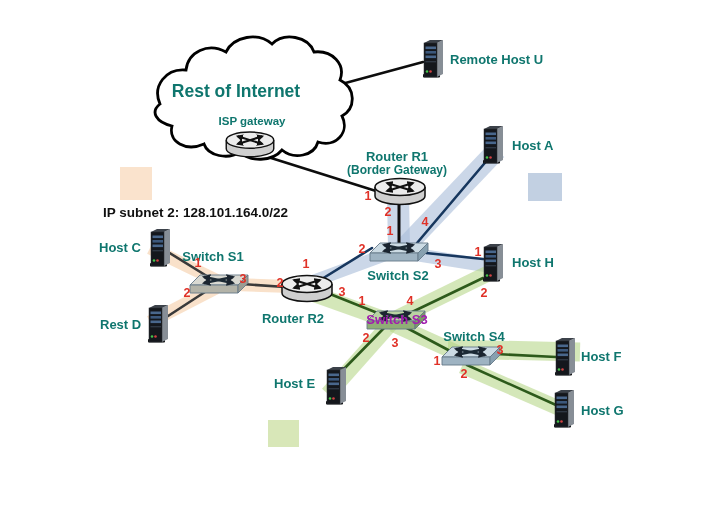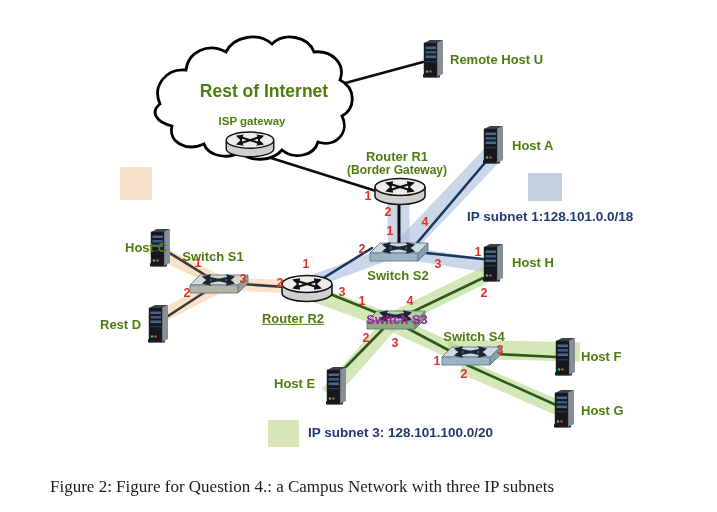--- a/index.html
+++ b/index.html
@@ -1,19 +1,19 @@
 <!DOCTYPE html>
 <html><head>
 <meta charset="utf-8">
 <style>
   html,body{margin:0;padding:0;background:#fff;}
   .stage{position:relative;width:717px;height:512px;background:#ffffff;overflow:hidden;
          font-family:"Liberation Sans",sans-serif;}
   .stage svg.diagram{position:absolute;left:0;top:0;}
-  .lbl{position:absolute;font-weight:bold;color:#4d7c0f;font-size:13px;white-space:nowrap;line-height:1.1;}
+  .lbl{position:absolute;font-weight:bold;color:#0f766e;font-size:13px;white-space:nowrap;line-height:1.1;}
   .ctr{transform:translate(-50%,-50%);text-align:center;}
   .vctr{transform:translateY(-50%);}
   .port{position:absolute;font-weight:bold;color:#e03127;font-size:12.5px;
         transform:translate(-50%,-50%);white-space:nowrap;}
   .subnet-lbl{position:absolute;font-weight:bold;font-size:13.5px;white-space:nowrap;}
   .navy{color:#1f3a73;}
   .black{color:#101010;}
   .swatch{position:absolute;}
   .sw-blue{left:528px;top:173px;width:34px;height:28px;background:#c2d0e2;}
   .sw-peach{left:120px;top:167px;width:32px;height:33px;background:#fae3cd;}
@@ -135,41 +135,40 @@
     <use href="#sym-server" transform="translate(336,387)"></use>
     <use href="#sym-server" transform="translate(565,358)"></use>
     <use href="#sym-server" transform="translate(564,410)"></use>
     <use href="#sym-server" transform="translate(493,264)"></use>
   </svg>
 
   <div class="swatch sw-peach"></div>
   <div class="swatch sw-blue"></div>
   <div class="swatch sw-green"></div>
 
-  <div class="lbl ctr cloud-title" style="left:264px;top:92px;">Rest of Internet</div>
+  <div class="lbl ctr cloud-title" style="left:236px;top:92px;">Rest of Internet</div>
   <div class="lbl ctr cloud-sub" style="left:252px;top:121px;">ISP gateway</div>
 
   <div class="lbl vctr" style="left:450px;top:60px;">Remote Host U</div>
   <div class="lbl ctr" style="left:397px;top:157px;">Router R1</div>
   <div class="lbl ctr node-sub" style="left:397px;top:171px;">(Border Gateway)</div>
   <div class="lbl vctr" style="left:512px;top:146px;text-align:center;">Host A</div>
   <div class="lbl vctr" style="left:512px;top:263px;">Host H</div>
-  <div class="lbl vctr" style="left:113px;top:248px;padding-left:12px;">Host C</div>
+  <div class="lbl vctr" style="left:87px;top:248px;padding-left:12px;">Host C</div>
   <div class="lbl vctr" style="left:100px;top:325px;">Rest D</div>
   <div class="lbl vctr" style="left:274px;top:384px;">Host E</div>
   <div class="lbl vctr" style="left:581px;top:357px;">Host F</div>
   <div class="lbl vctr" style="left:581px;top:411px;">Host G</div>
   <div class="lbl ctr" style="left:213px;top:257px;">Switch S1</div>
   <div class="lbl ctr" style="left:398px;top:269px;margin-top:7px;">Switch S2</div>
   <div class="lbl ctr" style="left:397px;top:320px;color:#a21caf;">Switch S3</div>
   <div class="lbl ctr" style="left:474px;top:337px;">Switch S4</div>
-  <div class="lbl ctr" style="left:293px;top:319px;text-decoration:underline;">Router R2</div>
+  <div class="lbl ctr" style="left:293px;top:319px;">Router R2</div>
 
-  <div class="subnet-lbl navy" style="left:467px;top:209px;">IP subnet 1:128.101.0.0/18</div>
-  <div class="subnet-lbl navy" style="left:308px;top:425px;">IP subnet 3: 128.101.100.0/20</div>
+  <div class="subnet-lbl black" style="left:103px;top:205px;">IP subnet 2: 128.101.164.0/22</div>
 
   <div class="port" style="left:368px;top:196px;">1</div>
   <div class="port" style="left:388px;top:212px;">2</div>
 
   <div class="port" style="left:390px;top:231px;">1</div>
   <div class="port" style="left:362px;top:249px;">2</div>
   <div class="port" style="left:438px;top:264px;">3</div>
   <div class="port" style="left:425px;top:222px;">4</div>
 
   <div class="port" style="left:306px;top:264px;">1</div>
@@ -185,15 +184,14 @@
   <div class="port" style="left:395px;top:343px;">3</div>
   <div class="port" style="left:410px;top:301px;">4</div>
 
   <div class="port" style="left:437px;top:361px;">1</div>
   <div class="port" style="left:464px;top:374px;">2</div>
   <div class="port" style="left:500px;top:350px;">3</div>
 
   <div class="port" style="left:478px;top:252px;">1</div>
   <div class="port" style="left:484px;top:293px;">2</div>
 
-  <div class="caption">Figure 2: Figure for Question 4.: a Campus Network with three IP subnets</div>
 
 </div>
 
 </body></html>

